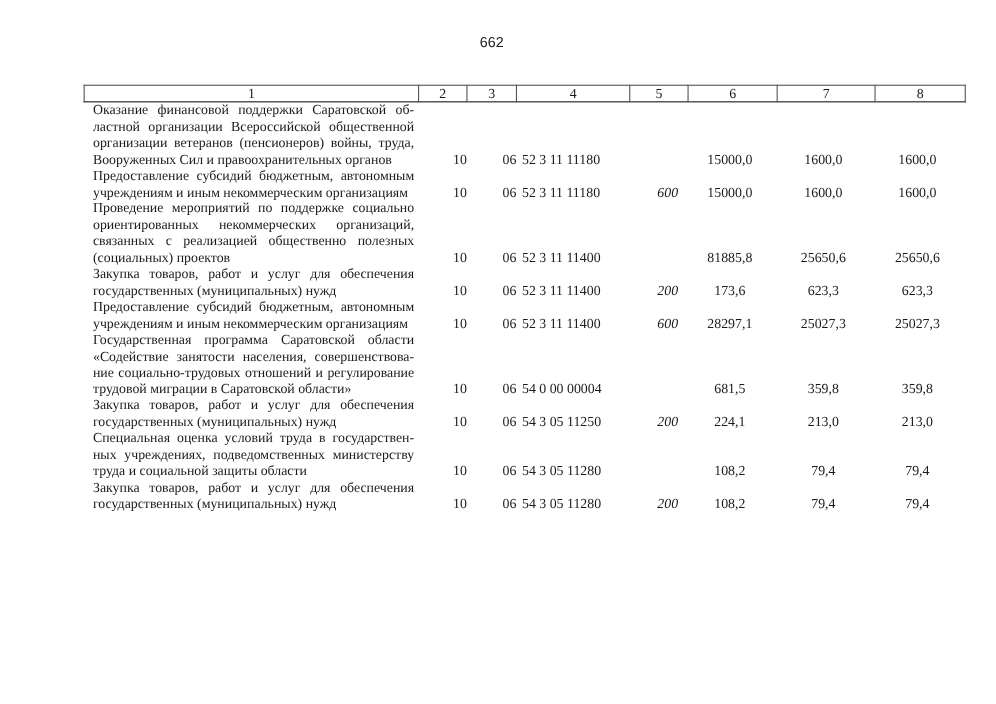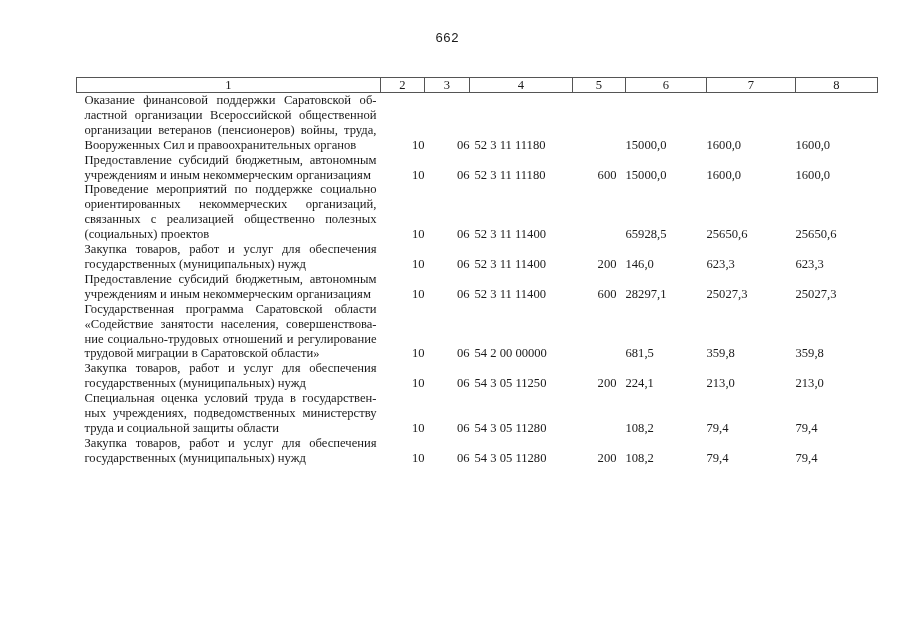--- a/index.html
+++ b/index.html
@@ -4,21 +4,21 @@
   <style>
     html, body { margin: 0; padding: 0; background: #ffffff; }
     body {
       width: 905px; height: 640px; position: relative; overflow: hidden;
       font-family: "DejaVu Serif", "Liberation Serif", serif;
       color: #1a1a1a;
     }
     .page-number {
       position: absolute; left: 0; width: 894px; top: 31px;
       text-align: center; font-size: 13px;
-      font-family: Liberation Mono, monospace;
+      font-family: Liberation Sans, sans-serif;
     }
     table.budget {
       position: absolute; left: 76px; top: 77px;
       border-collapse: collapse; table-layout: fixed;
       width: 801px;
       font-family: "Liberation Serif", serif;
       font-size: 12.6px;
     }
     table.budget col.c1 { width: 304px; }
     table.budget col.c2 { width: 44px; }
@@ -35,22 +35,22 @@
     }
     tbody td {
       vertical-align: bottom; padding: 0; line-height: 14.9px;
     }
     td.name {
       text-align: justify; padding-left: 8px; padding-right: 4px;
       hyphens: manual;
     }
     td.ctr { text-align: right; }
     td.code { text-align: left; padding-left: 5px; }
-    td.num { text-align: left; padding-right: 5px; }
-    td.c5 { text-align: right; padding-right: 9px; }
+    td.num { text-align: center; padding-right: 5px; }
+    td.c5 { text-align: right; padding-right: 9px; font-style: italic; }
   </style>
 </head>
 <body>
 
 <div class="page-number">662</div>
 
 <table class="budget">
   <colgroup>
     <col class="c1">
       <col class="c2">
@@ -95,52 +95,52 @@
     <td class="num">1600,0</td>
     <td class="num">1600,0</td>
   </tr>
 
   <tr>
     <td class="name">Проведение мероприятий по поддержке социально ориентированных некоммерческих организаций, связанных с реализацией общественно полезных (социальных) проектов</td>
     <td class="ctr">10</td>
     <td class="ctr">06</td>
     <td class="code">52 3 11 11400</td>
     <td class="c5"></td>
-    <td class="num">65928,5</td>
+    <td class="num">81885,8</td>
     <td class="num">25650,6</td>
     <td class="num">25650,6</td>
   </tr>
 
   <tr>
     <td class="name">Закупка товаров, работ и услуг для обеспечения государственных (муниципальных) нужд</td>
     <td class="ctr">10</td>
     <td class="ctr">06</td>
     <td class="code">52 3 11 11400</td>
     <td class="c5">200</td>
-    <td class="num">146,0</td>
+    <td class="num">173,6</td>
     <td class="num">623,3</td>
     <td class="num">623,3</td>
   </tr>
 
   <tr>
     <td class="name">Предоставление субсидий бюджетным, автономным учреждениям и иным некоммерческим организаци­ям</td>
     <td class="ctr">10</td>
     <td class="ctr">06</td>
     <td class="code">52 3 11 11400</td>
     <td class="c5">600</td>
     <td class="num">28297,1</td>
     <td class="num">25027,3</td>
     <td class="num">25027,3</td>
   </tr>
 
   <tr>
     <td class="name">Государственная программа Саратовской области «Содействие занятости населения, совершенствова­ние социально-трудовых отношений и регулирова­ние трудовой миграции в Саратовской области»</td>
     <td class="ctr">10</td>
     <td class="ctr">06</td>
-    <td class="code">54 2 00 00000</td>
+    <td class="code">54 0 00 00004</td>
     <td class="c5"></td>
     <td class="num">681,5</td>
     <td class="num">359,8</td>
     <td class="num">359,8</td>
   </tr>
 
 
 
   <tr>
     <td class="name">Закупка товаров, работ и услуг для обеспечения государственных (муниципальных) нужд</td>

